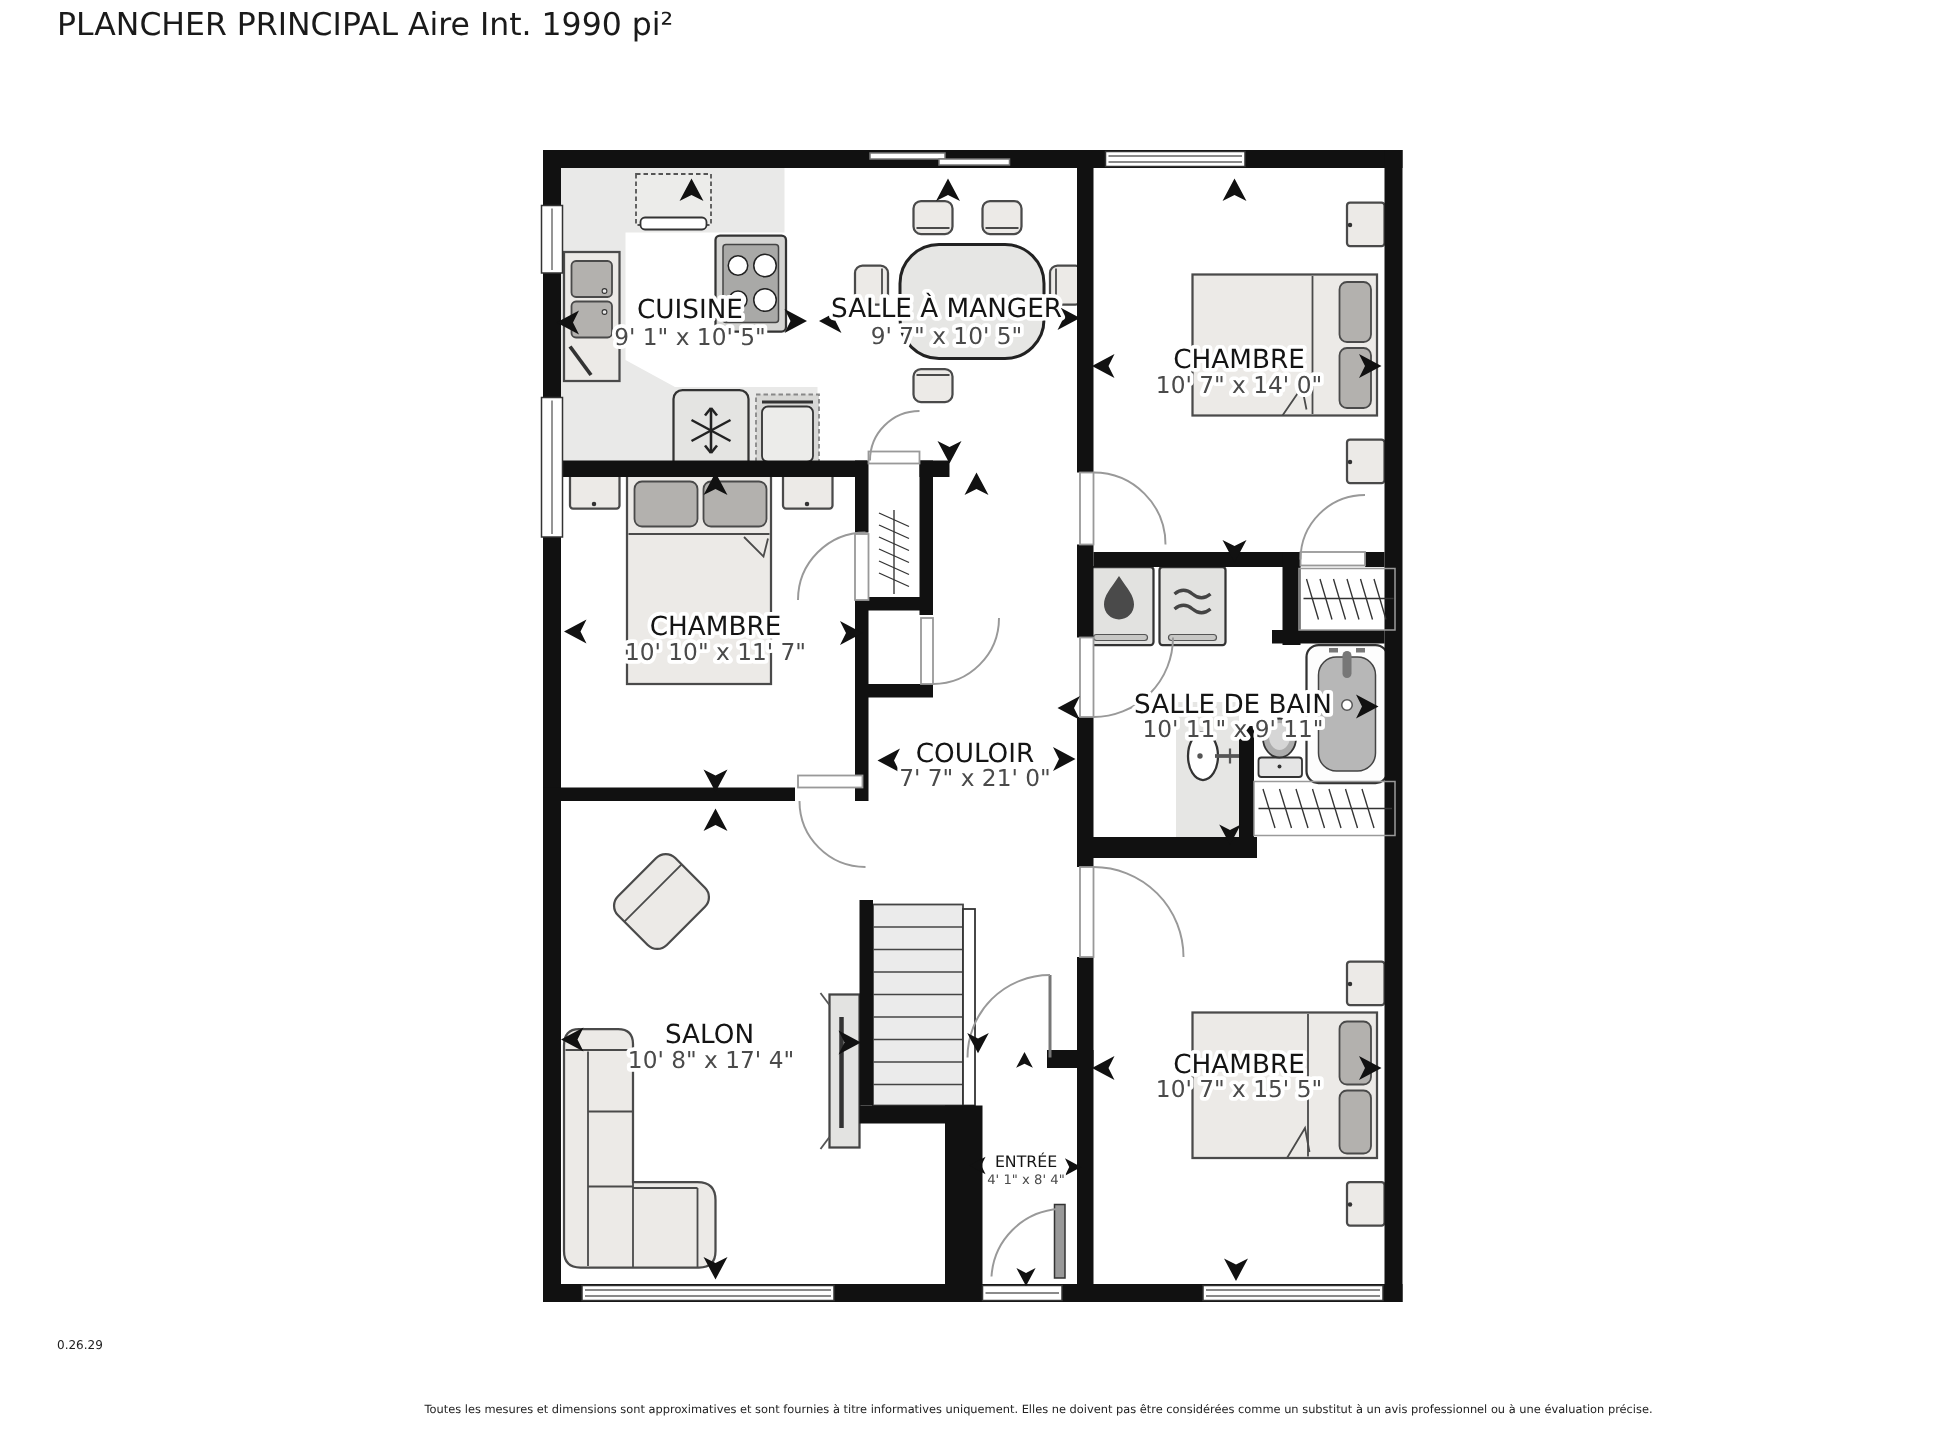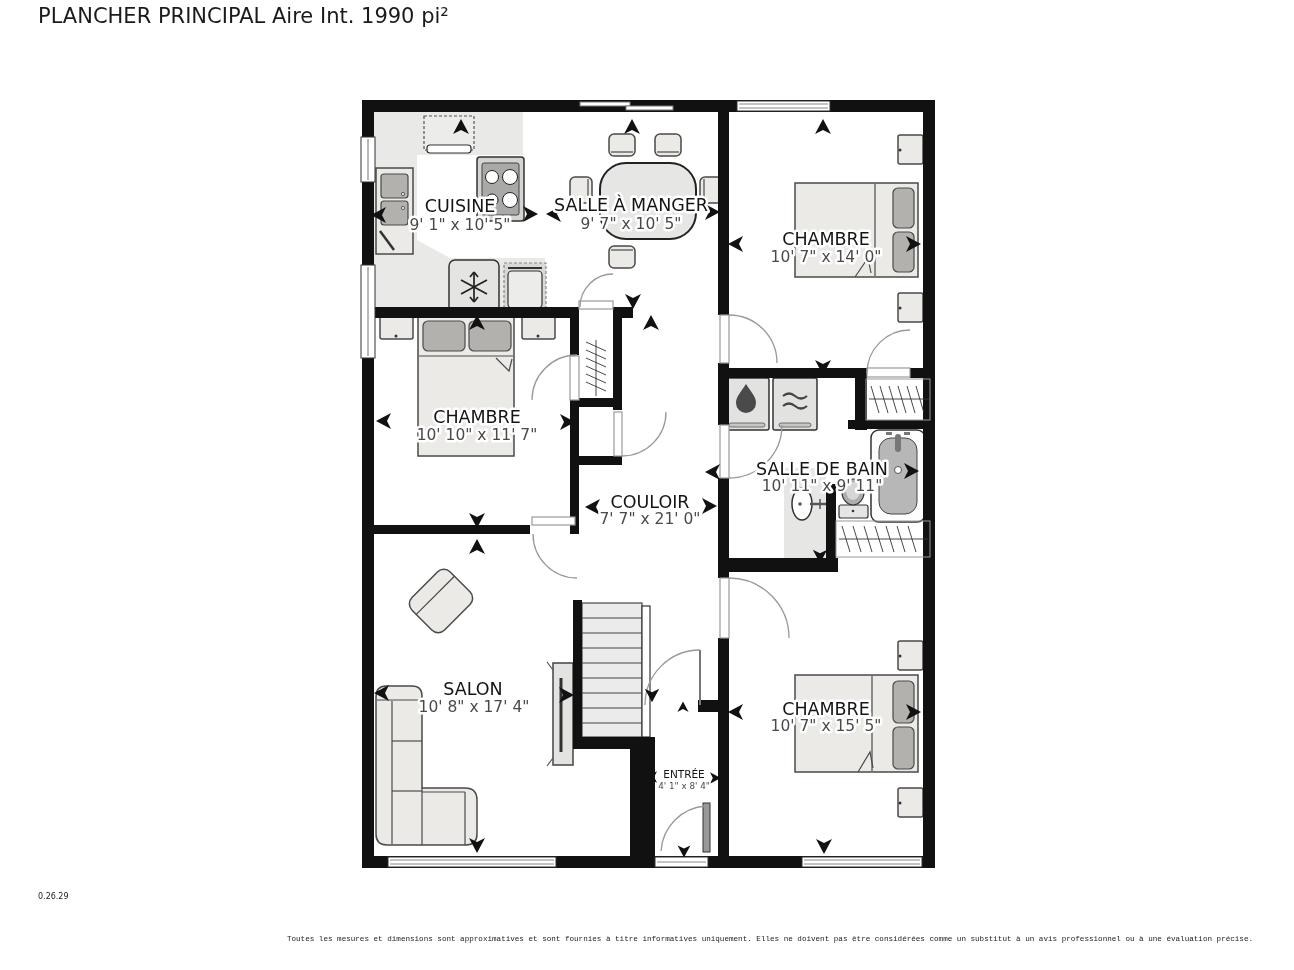--- a/index.html
+++ b/index.html
@@ -1,20 +1,20 @@
 <!DOCTYPE html>
 <html><head>
 <meta charset="utf-8">
 <style>
   html,body{margin:0;padding:0;}
   body{width:1294px;height:970px;background:#fff;position:relative;overflow:hidden;
        font-family:"DejaVu Sans","Liberation Sans",sans-serif;}
   .title{position:absolute;left:38px;top:4px;font-size:21px;color:#1a1a1a;}
   .footer-version{position:absolute;left:38px;top:892px;font-size:8px;color:#222;}
-  .footer-disclaimer{position:absolute;left:283px;top:935px;width:974px;font-size:7.6px;color:#222;text-align:center;font-family:Liberation Mono, monospace;}
+  .footer-disclaimer{position:absolute;left:283px;top:935px;width:974px;font-size:7.6px;color:#222;}
   svg{position:absolute;left:0;top:0;}
   .wall{fill:#111;}
   .win{fill:#fff;stroke:#333;stroke-width:1;}
   .winline{stroke:#8a8a8a;stroke-width:1.2;fill:none;}
   .door-arc{fill:none;stroke:#999;stroke-width:1.3;}
   .door-leaf{fill:#fff;stroke:#999;stroke-width:1.2;}
   .furn{fill:#eceae7;stroke:#4a4a4a;stroke-width:1.5;}
   .furnline{stroke:#4a4a4a;stroke-width:1.2;fill:none;}
   .furn-dark{fill:#b3b1ae;stroke:#4a4a4a;stroke-width:1.2;}
   .hatch{stroke:#333;stroke-width:0.9;fill:none;}

